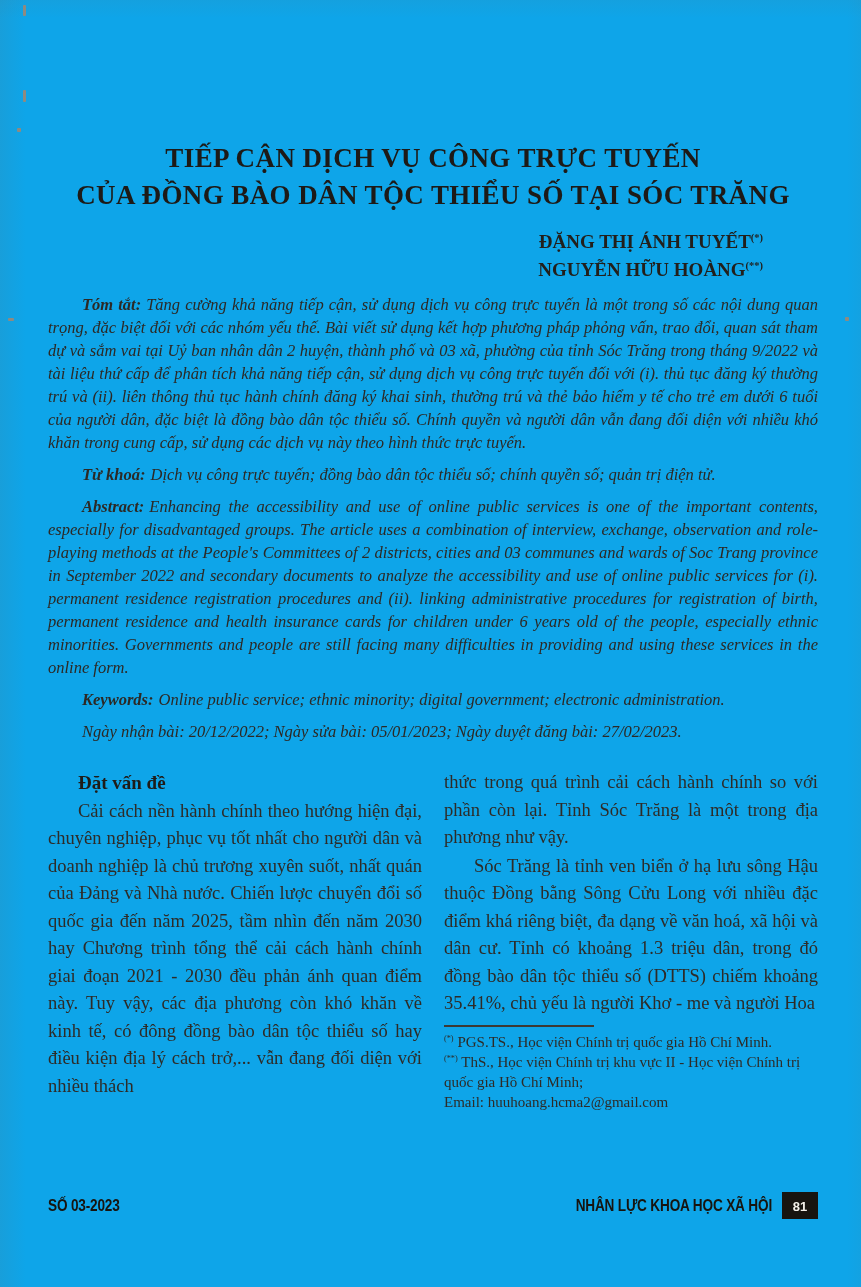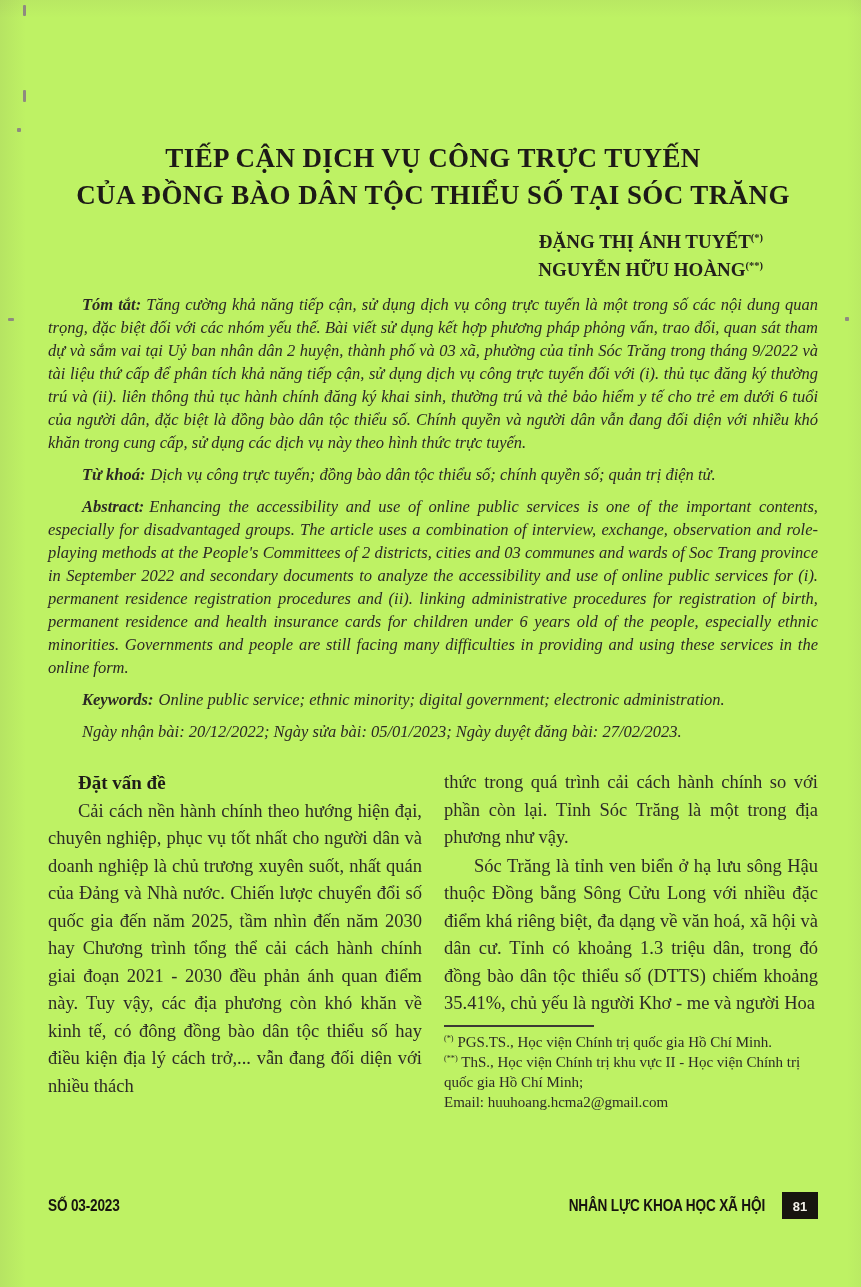--- a/index.html
+++ b/index.html
@@ -1,20 +1,20 @@
 <!DOCTYPE html>
 <html lang="vi"><head>
 <meta charset="utf-8">
 <style>
   html,body{margin:0;padding:0;background:#8a8a8a;}
   .page{
     position:relative;
     width:861px;height:1287px;
     margin:0 auto;
-    background:#bef264;
+    background:#0ea5e9;
     overflow:hidden;
     font-family:"Liberation Serif","DejaVu Serif",serif;
     color:#2e2b27;
   }
   .page::before{
     content:"";position:absolute;inset:0;pointer-events:none;
     background:
       linear-gradient(90deg, rgba(110,102,88,0.10), rgba(110,102,88,0) 26px),
       linear-gradient(180deg, rgba(110,102,88,0.07), rgba(110,102,88,0) 18px),
       linear-gradient(270deg, rgba(110,102,88,0.05), rgba(110,102,88,0) 14px);
@@ -67,21 +67,21 @@
 
   .footer{
     position:absolute;left:48px;right:43px;top:1192px;
     display:flex;justify-content:space-between;align-items:center;
     font-family:"Liberation Sans","DejaVu Sans",sans-serif;
     font-weight:700;color:#17140f;
   }
   .cond{display:inline-block;transform:scaleX(0.85);font-size:16px;letter-spacing:-0.2px;}
   .cond.left{transform-origin:left center;}
   .cond.right{transform-origin:right center;}
-  .footer-right{display:flex;align-items:center;gap:17px;}
+  .footer-right{display:flex;align-items:center;gap:10px;}
   .badge{
     background:#17140f;color:#f4f1ea;
     min-width:26px;height:26px;padding:1px 5px 0 5px;
     display:flex;align-items:center;justify-content:center;
     font-size:13px;
   }
   .speck{position:absolute;background:#8f8a80;border-radius:1px;}
 </style>
 </head>
 <body>

